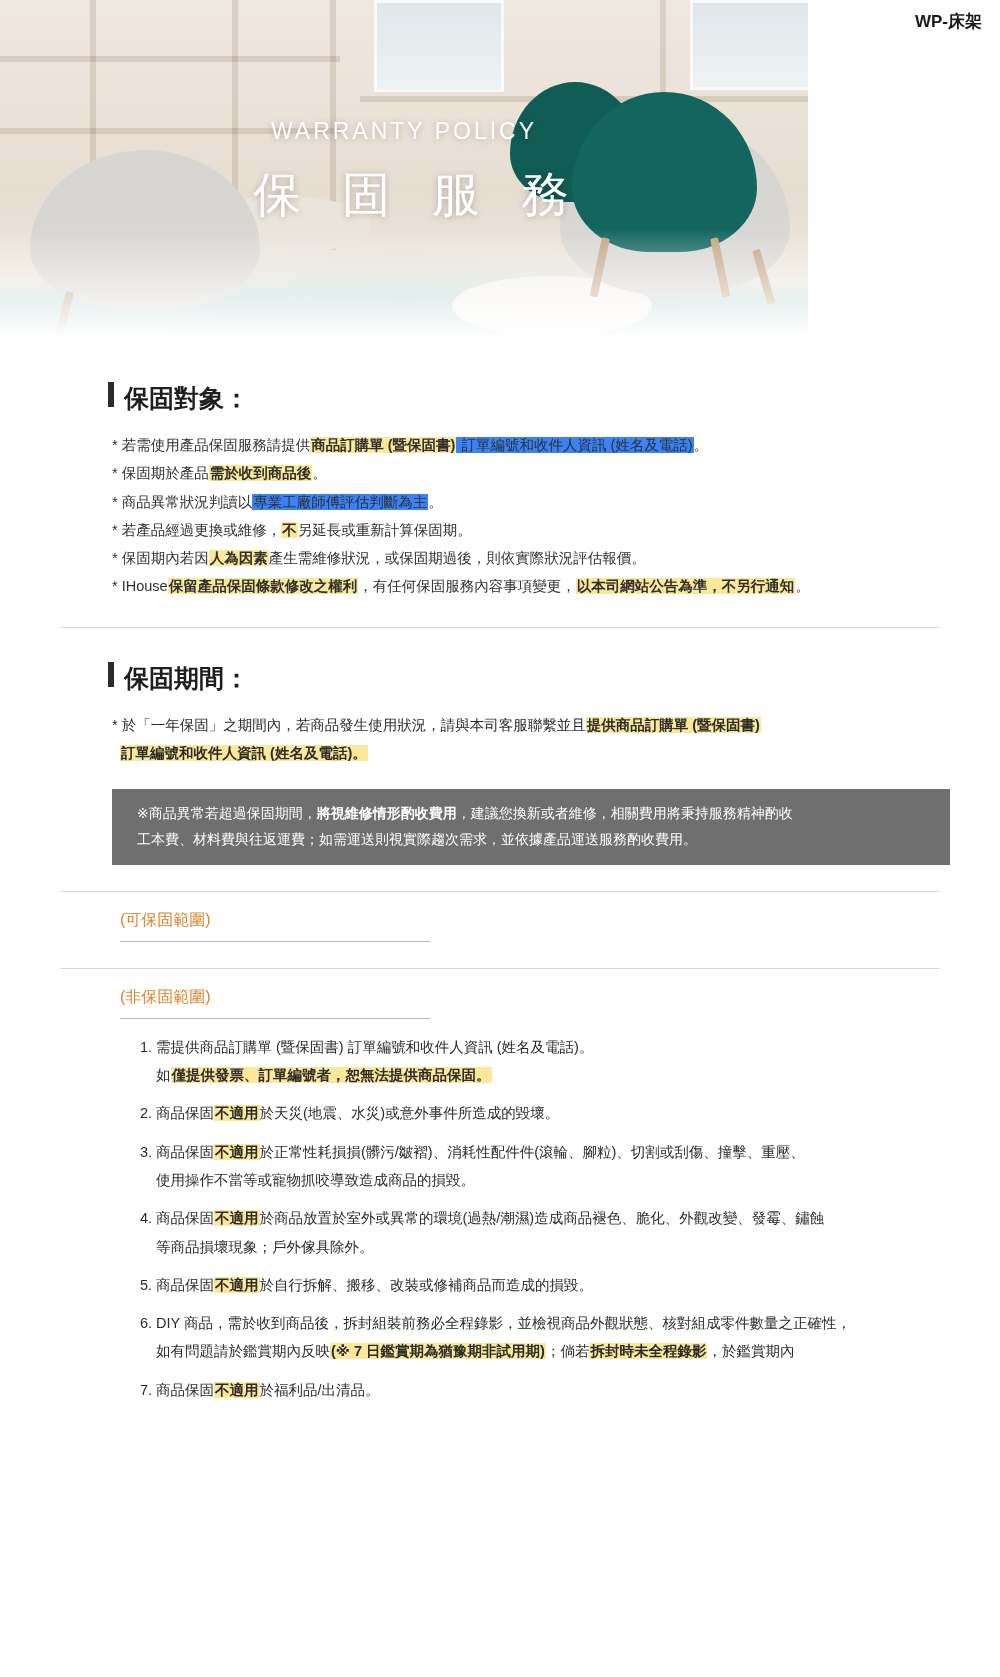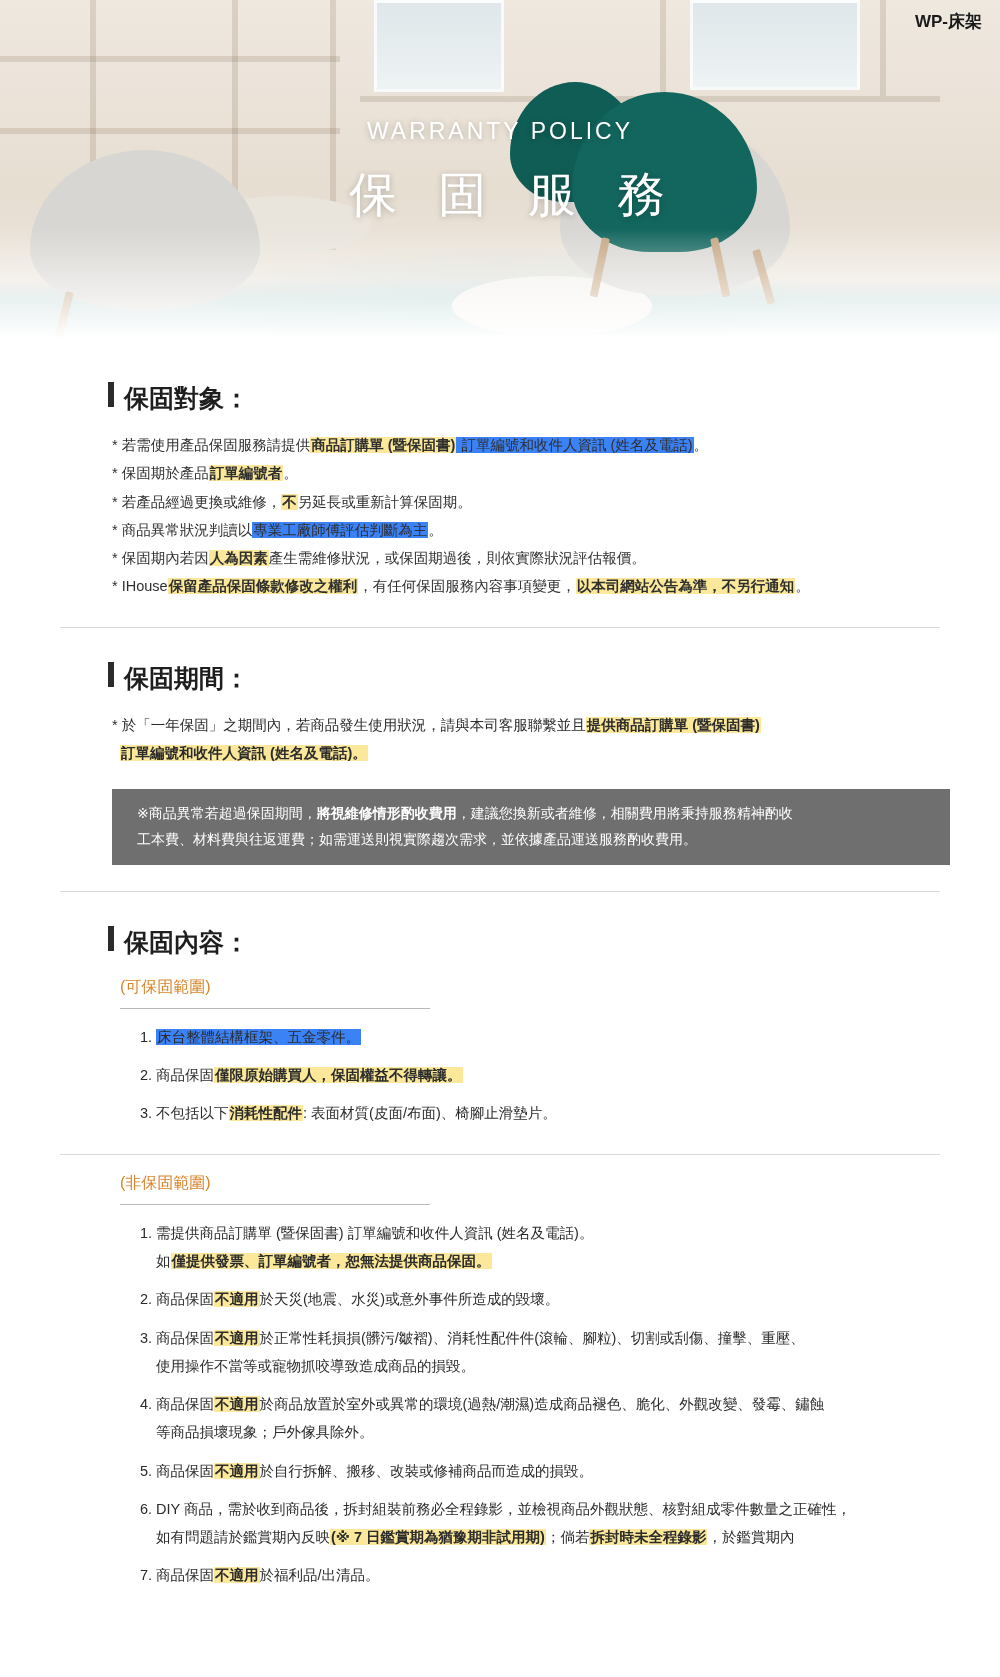--- a/index.html
+++ b/index.html
@@ -8,21 +8,21 @@
     width:1000px;
     font-family: "Liberation Sans", "DejaVu Sans", sans-serif;
     color:#2b2b2b;
     background:#ffffff;
   }
   .page { width:1000px; position:relative; }
 
   
   .hero {
     position:relative;
-    width:1000px;
+    width:808px;
     height:348px;
     overflow:hidden;
     background:#cfc9c0;
   }
   .hero-photo {
     position:absolute; inset:0;
     background:
       
       radial-gradient(ellipse 520px 120px at 50% 330px, rgba(160,200,205,.55), rgba(160,200,205,0) 70%),
       
@@ -219,27 +219,27 @@
     <div class="sec-title">
       <span class="bar"></span>
       <span>保固對象：</span>
     </div>
 
     <div class="lines">
       <div class="line">
         * 若需使用產品保固服務請提供<span class="hl-b">商品訂購單 (暨保固書)</span><span class="hl"> 訂單編號和收件人資訊 (姓名及電話)</span>。
       </div>
       <div class="line">
-        * 保固期於產品<span class="hl-b">訂單編號者</span>。
+        * 保固期於產品<span class="hl-b">需於收到商品後</span>。
+      </div>
+      <div class="line">
+        * 商品異常狀況判讀以<span class="hl">專業工廠師傅評估判斷為主</span>。
       </div>
       <div class="line">
         * 若產品經過更換或維修，<span class="hl-b">不</span>另延長或重新計算保固期。
-      </div>
-      <div class="line">
-        * 商品異常狀況判讀以<span class="hl">專業工廠師傅評估判斷為主</span>。
       </div>
       <div class="line">
         * 保固期內若因<span class="hl-b">人為因素</span>產生需維修狀況，或保固期過後，則依實際狀況評估報價。
       </div>
       <div class="line">
         * IHouse<span class="hl-b">保留產品保固條款修改之權利</span>，有任何保固服務內容事項變更，<span class="hl-b">以本司網站公告為準，不另行通知</span>。
       </div>
     </div>
 
     <hr class="div">
@@ -255,33 +255,24 @@
     </div>
 
 
     <div class="notebox">
       ※商品異常若超過保固期間，<span class="b">將視維修情形酌收費用</span>，建議您換新或者維修，相關費用將秉持服務精神酌收<br>
       工本費、材料費與往返運費；如需運送則視實際趨次需求，並依據產品運送服務酌收費用。
     </div>
 
     <hr class="div">
 
-    <div class="sec-title">
-      <span class="bar"></span>
-      <span>保固內容：</span>
-    </div>
 
     <div class="subtitle">(可保固範圍)</div>
     <div class="subrule"></div>
 
-    <ol class="list">
-      <li><span class="hl">床台整體結構框架、五金零件。</span></li>
-      <li>商品保固<span class="hl-b">僅限原始購買人，保固權益不得轉讓。</span></li>
-      <li>不包括以下<span class="hl-b">消耗性配件</span>: 表面材質(皮面/布面)、椅腳止滑墊片。</li>
-    </ol>
 
     <hr class="div">
 
     <div class="subtitle">(非保固範圍)</div>
     <div class="subrule"></div>
 
     <ol class="list">
       <li>
         需提供商品訂購單 (暨保固書) 訂單編號和收件人資訊 (姓名及電話)。<br>
         <span class="sub">如<span class="hl-b">僅提供發票、訂單編號者，恕無法提供商品保固。</span></span>

